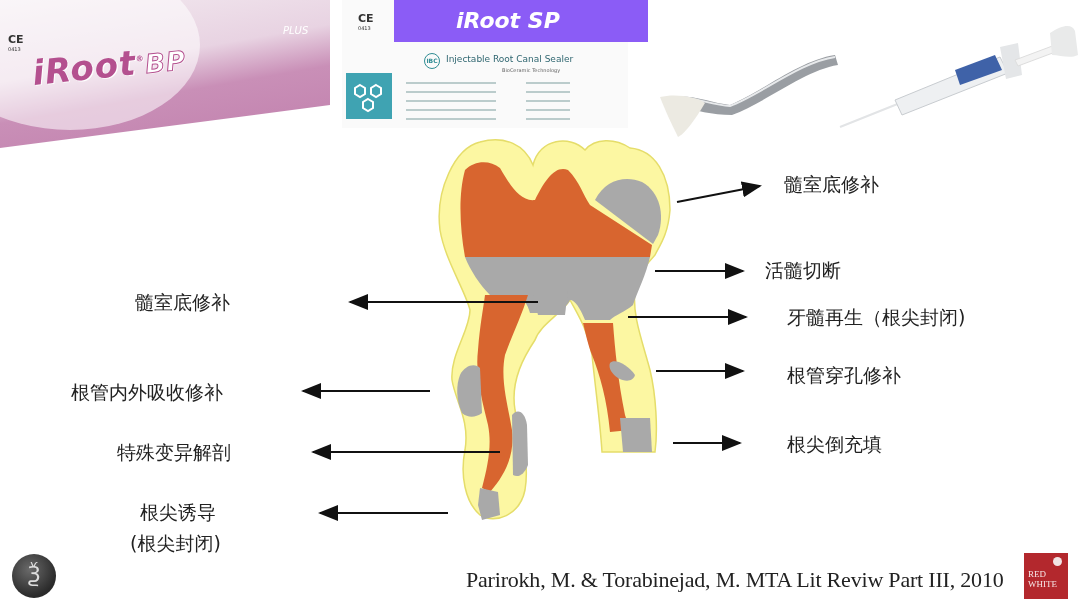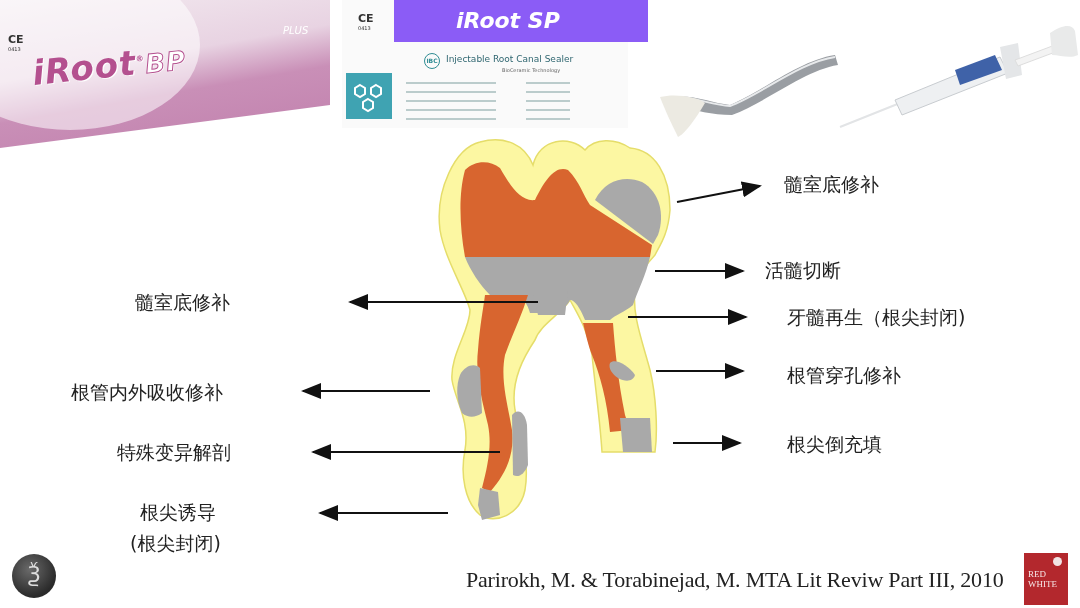--- a/index.html
+++ b/index.html
@@ -144,17 +144,17 @@
 <div class="label" style="left:135px;top:290px">髓室底修补</div>
 <div class="label" style="left:71px;top:380px">根管内外吸收修补</div>
 <div class="label" style="left:117px;top:440px">特殊变异解剖</div>
 <div class="label" style="left:140px;top:500px">根尖诱导</div>
 <div class="label" style="left:130px;top:531px">(根尖封闭)</div>
 
 <div class="abs" style="left:12px;top:554px;width:44px;height:44px;border-radius:50%;background:radial-gradient(circle at 40% 35%,#6a6a6a,#2a2a2a 70%);">
   <span style="position:absolute;left:0;top:8px;width:44px;text-align:center;color:#ddd;font-size:22px;">Ѯ</span>
 </div>
 <div class="cite" style="left:466px;top:567px">Parirokh, M. &amp; Torabinejad, M. MTA Lit Reviw Part III, 2010</div>
-<div class="abs" style="left:1024px;top:553px;width:44px;height:52px;background:#b3282d;">
+<div class="abs" style="left:1024px;top:553px;width:44px;height:46px;background:#b3282d;">
   <div style="position:absolute;right:6px;top:4px;width:9px;height:9px;border-radius:50%;background:#f1e3e3;"></div>
   <div style="position:absolute;left:4px;top:16px;font-family:'Liberation Serif',serif;font-size:9px;color:#f6e7e7;line-height:10px;">RED</div>
   <div style="position:absolute;left:4px;top:26px;font-family:'Liberation Serif',serif;font-size:9px;color:#f6e7e7;line-height:10px;">WHITE</div>
 </div>
 
 </body></html>

